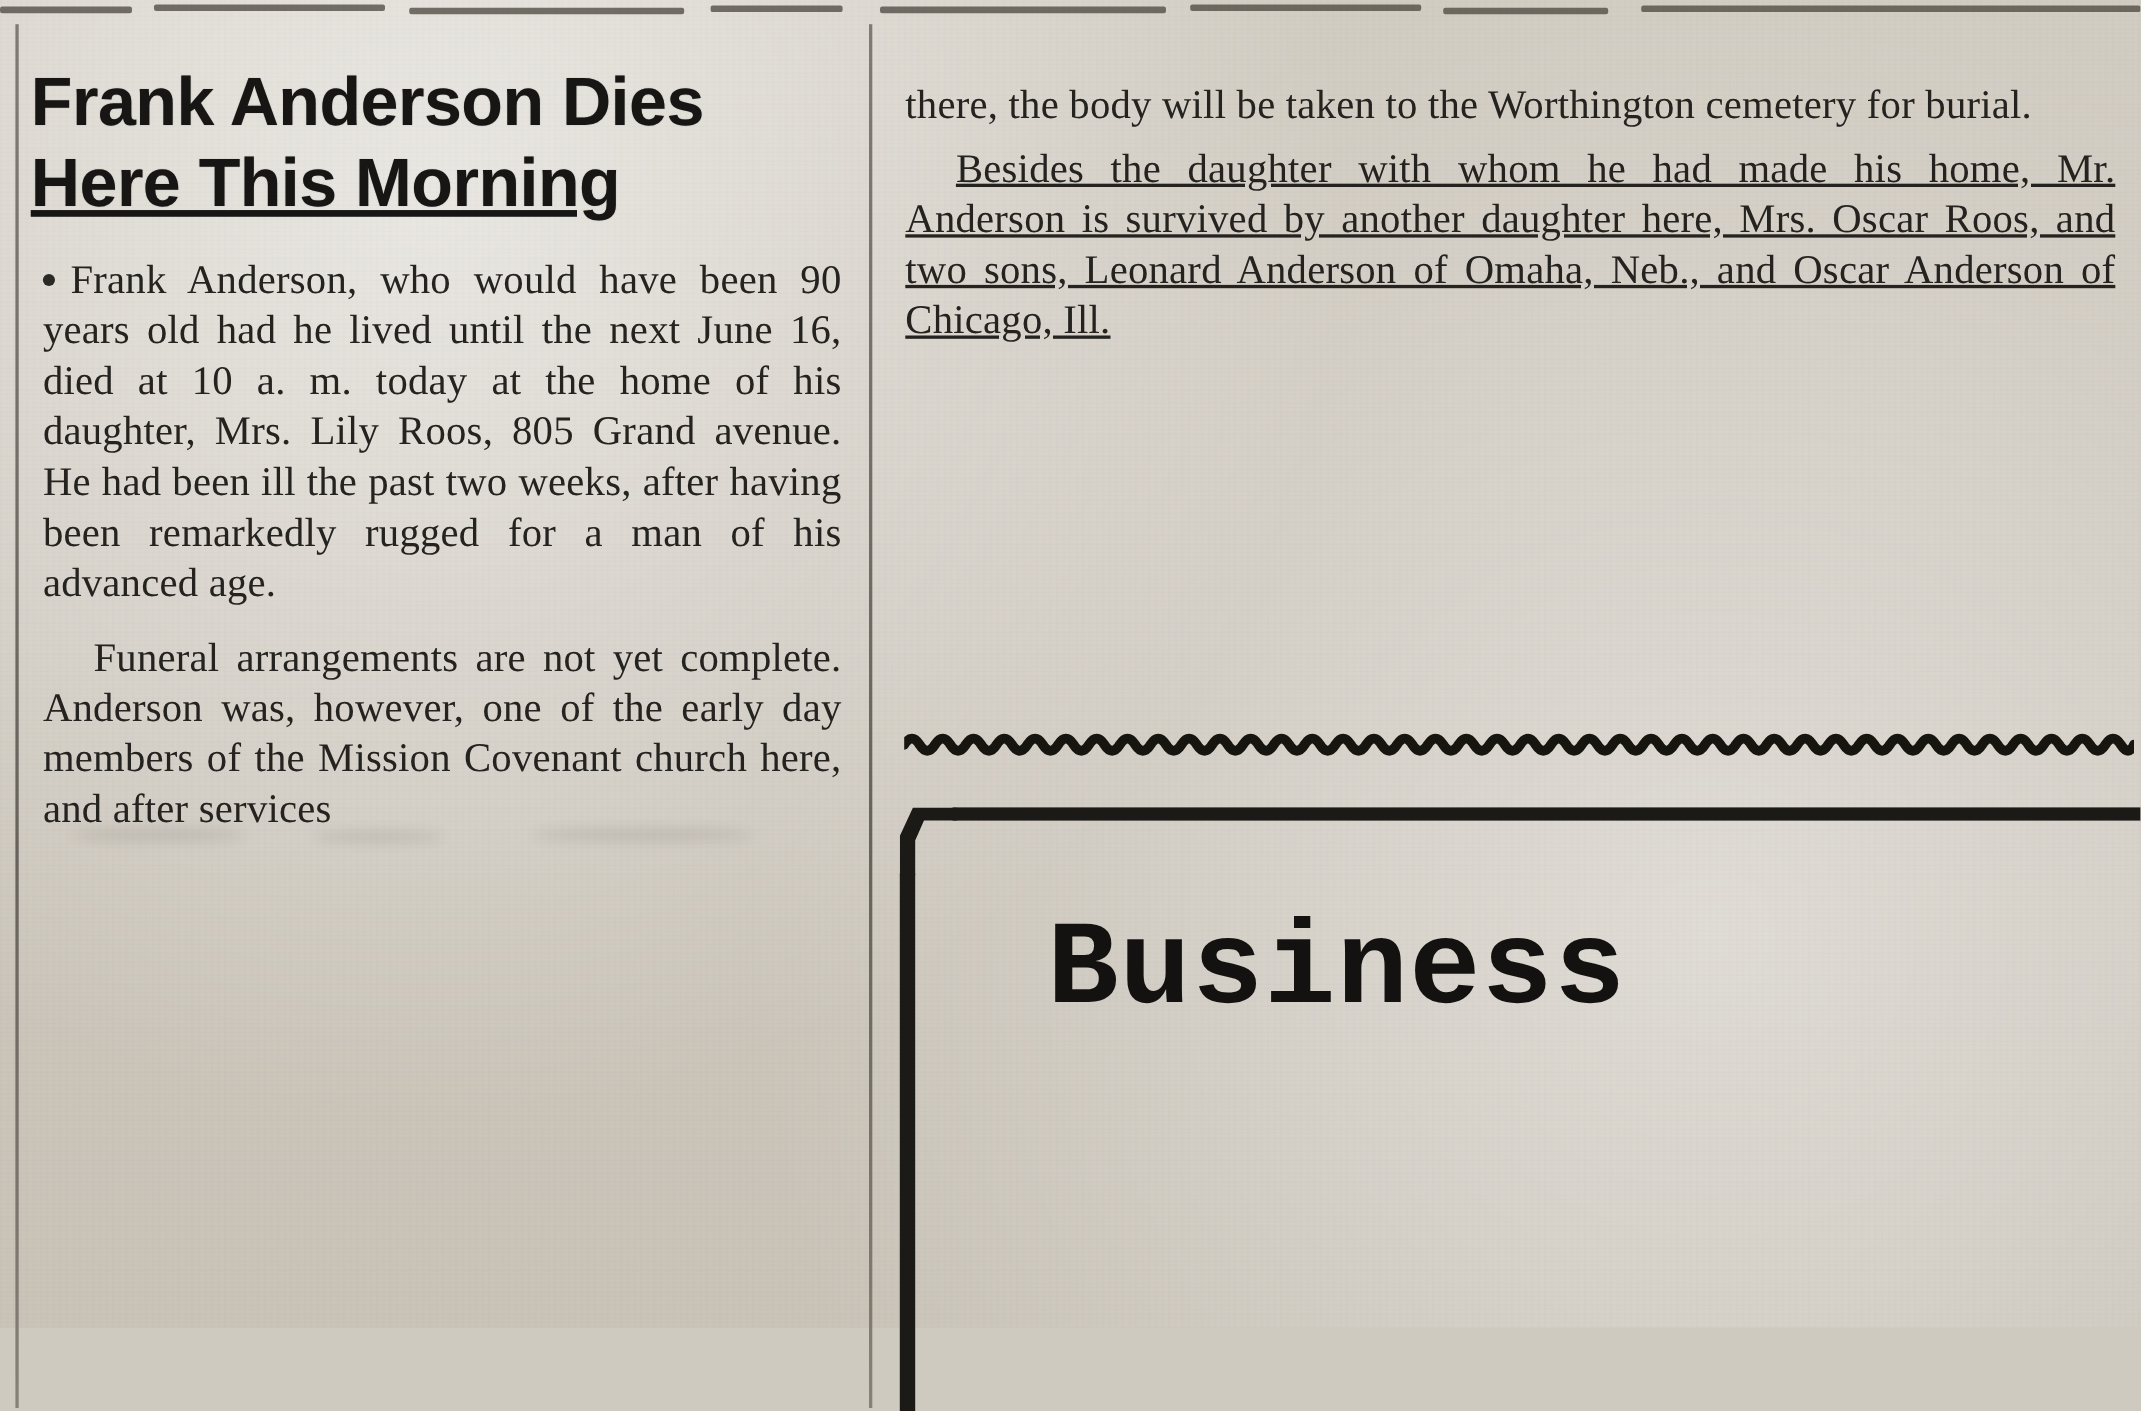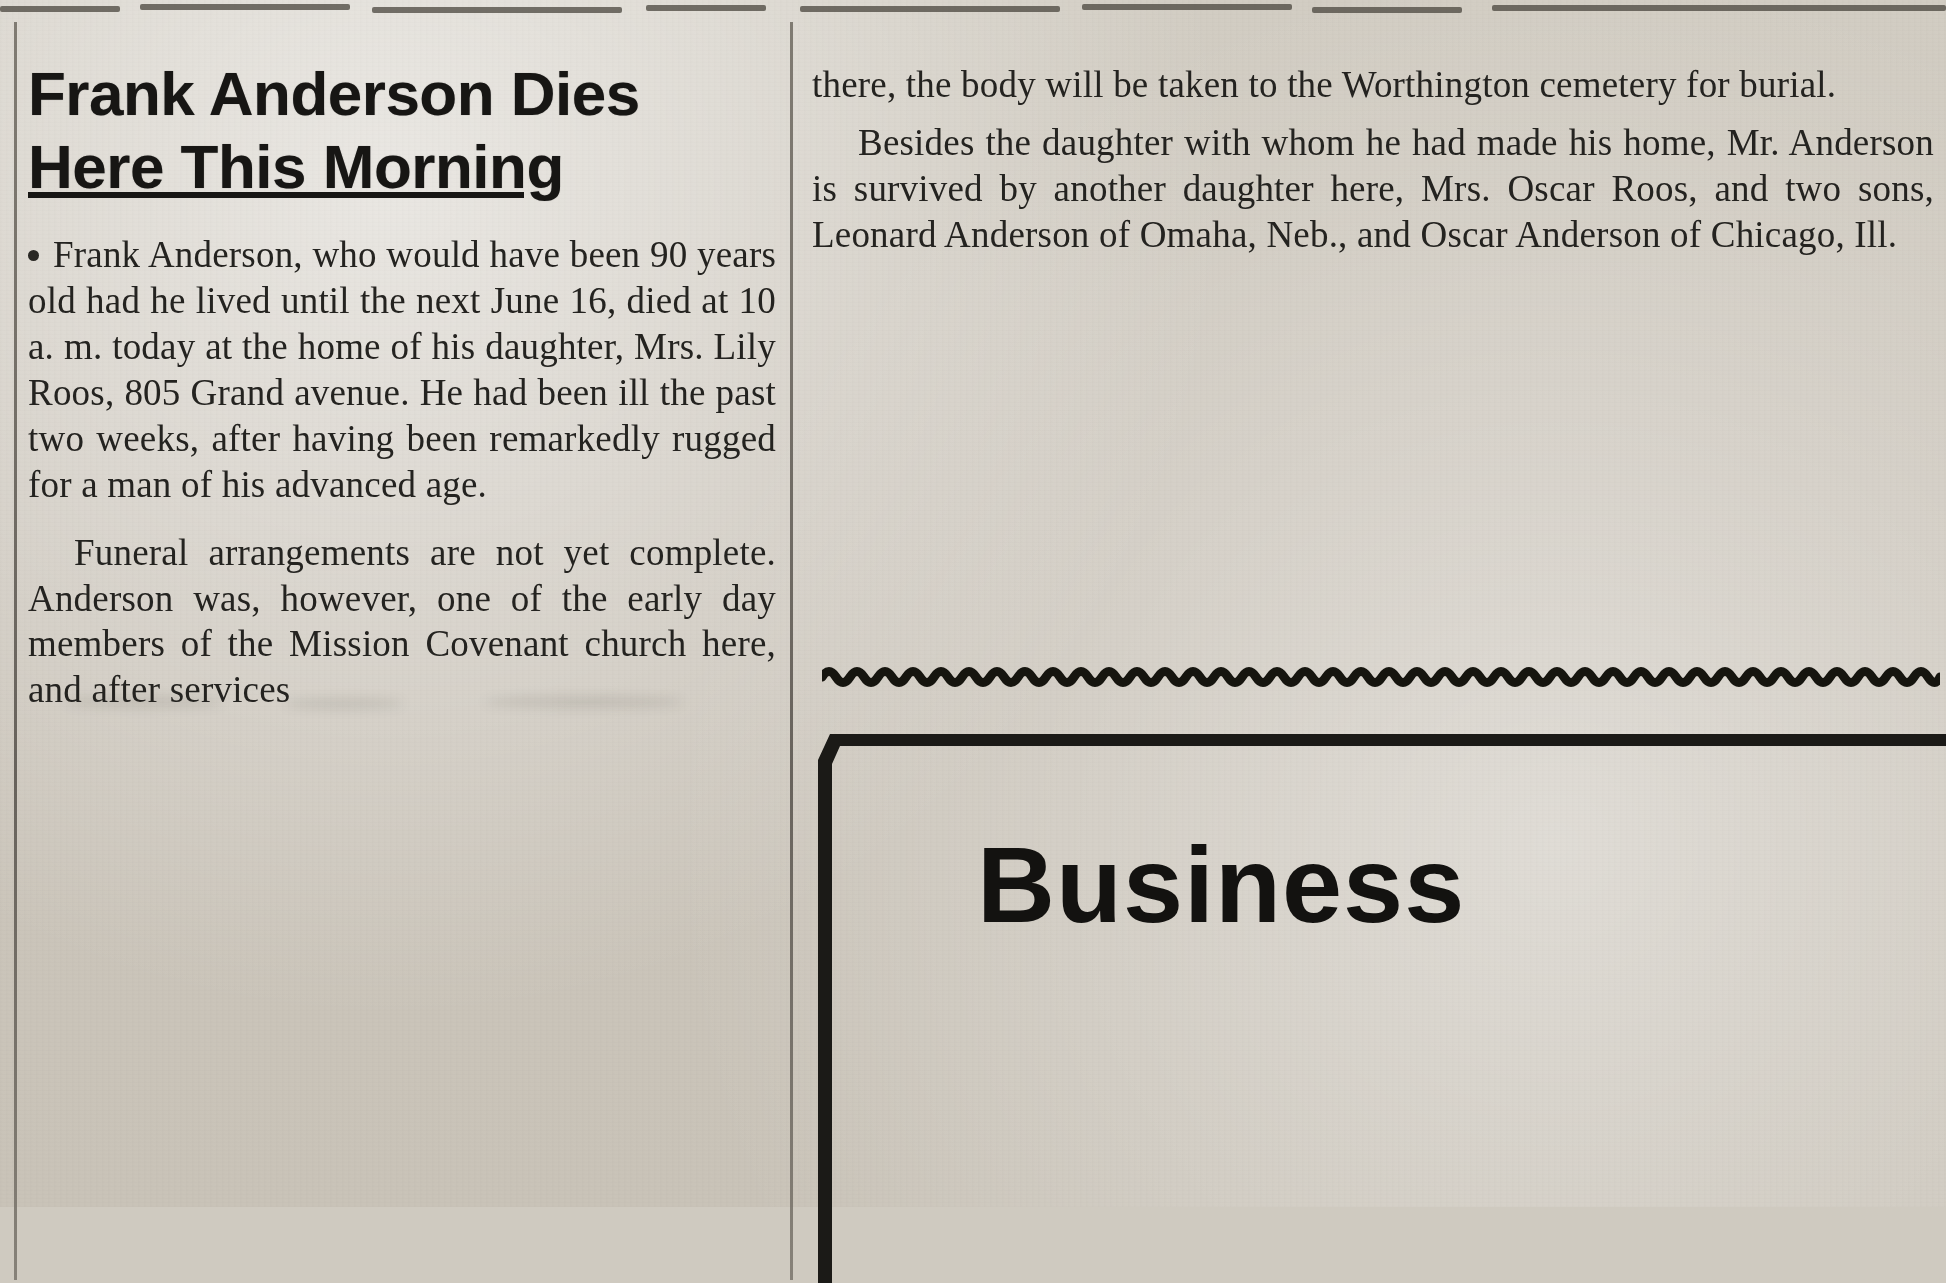--- a/index.html
+++ b/index.html
@@ -89,25 +89,25 @@
   .body-text {
     font-family: "Liberation Serif", serif;
     font-size: 37px;
     line-height: 1.24;
     text-align: justify;
     color: #242320;
     letter-spacing: 0.2px;
   }
   .col-left .body-text { margin-top: 34px; }
   .col-left .para + .para { margin-top: 22px; }
-  .para { margin: 0; }
+  .para { margin: 11px; }
   .indent { text-indent: 46px; }
 
   .col-right .body-text { padding-top: 62px; }
-  .col-right .para + .para { margin-top: 12px; }
+  .col-right .para + .para { margin-top: 12px; text-decoration: underline; }
 
   
   .lead-dot {
     display: inline-block;
     width: 11px;
     height: 11px;
     background: #2a2925;
     border-radius: 50%;
     vertical-align: middle;
     margin-right: 14px;
@@ -151,26 +151,25 @@
     position: absolute;
     left: 0px;
     top: 18px;
     width: 52px;
     height: 62px;
   }
   .biz-title {
     position: absolute;
     left: 134px;
     top: 106px;
-    font-family: Liberation Sans, sans-serif;
+    font-family: Liberation Mono, monospace;
     font-weight: bold;
     font-size: 108px;
     letter-spacing: 1px;
     color: #131210;
-    margin-left: 25px;
   }
 
   
   .bottom-marks {
     position: absolute;
     left: 26px;
     bottom: 2px;
     width: 740px;
     height: 14px;
     opacity: 0.55;

